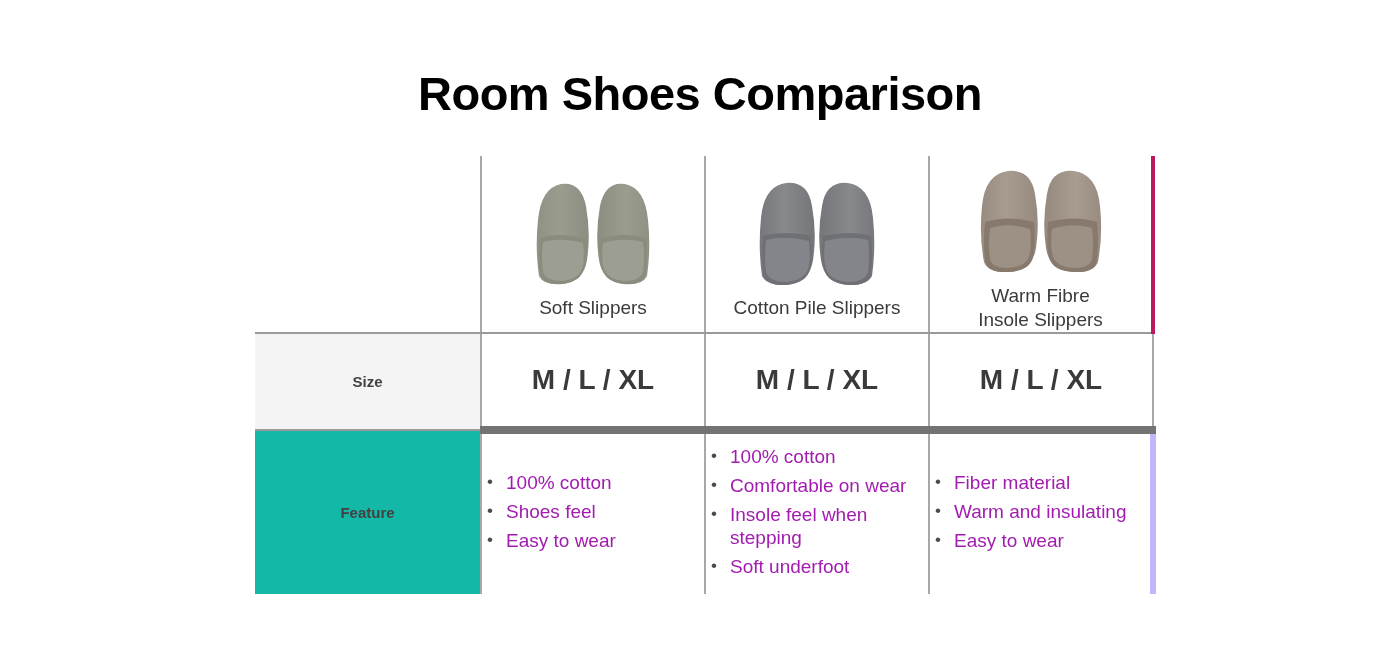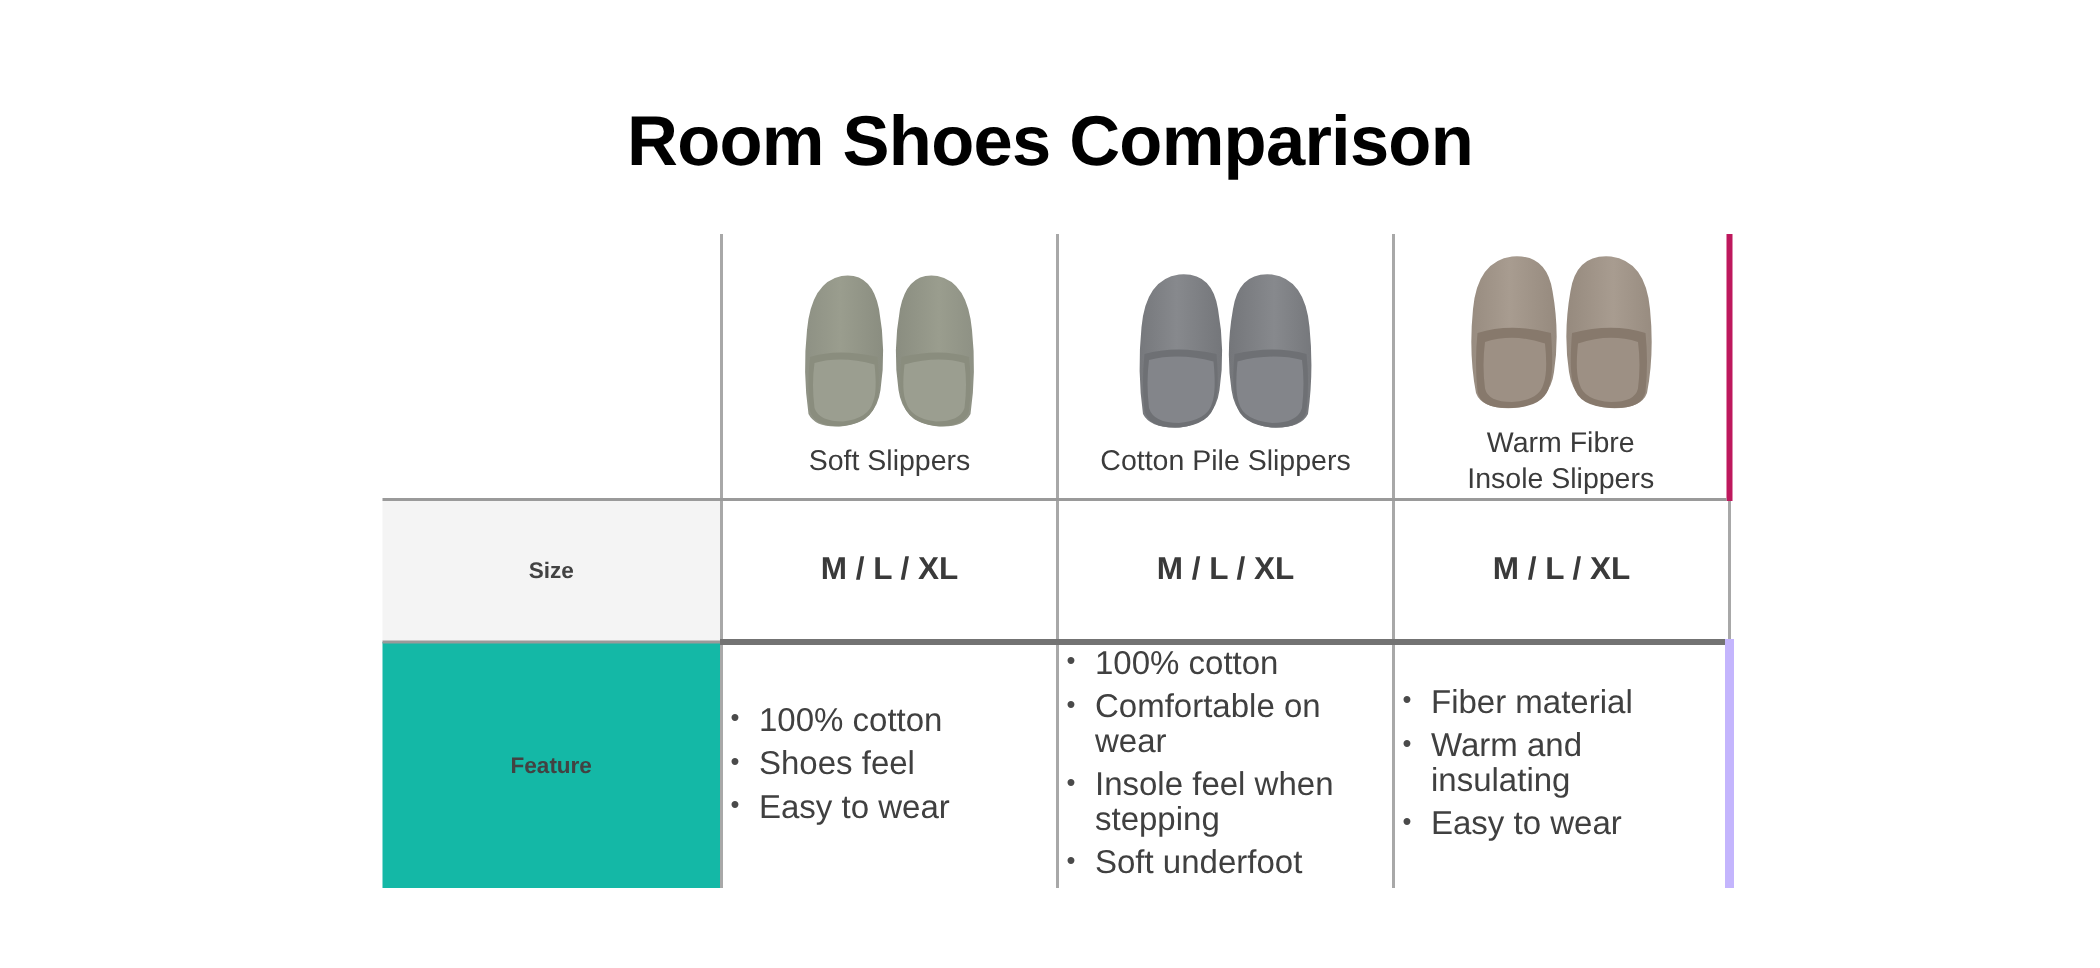--- a/index.html
+++ b/index.html
@@ -87,24 +87,24 @@
   .row-label {
     background: #f4f4f4;
     text-align: center;
     font-size: 15px;
     font-weight: bold;
     color: #424242;
   }
   .size-row .row-label { border-bottom: 2px solid #9a9a9a; height: 92px; }
   .size-cell {
     border-left: 2px solid #a8a8a8;
-    border-bottom: 4px solid #737373;
+    border-bottom: 8px solid #737373;
     height: 92px;
     text-align: center;
-    font-size: 21px;
+    font-size: 28px;
     font-weight: bold;
     color: #3a3a3a;
   }
   .size-cell.last { border-right: 2px solid #a8a8a8; }
 
   
   .feat-row .row-label {
     background: #14b8a6;
     height: 163px;
     vertical-align: middle;
@@ -120,23 +120,23 @@
 
   .feat-list {
     margin: 0;
     padding: 0;
     list-style: none;
   }
   .feat-list li {
     position: relative;
     padding-left: 24px;
     margin-bottom: 6px;
-    font-size: 22px;
+    font-size: 19px;
     line-height: 23px;
-    color: #404040;
+    color: #a21caf;
   }
   .feat-list li::before {
     content: "\2022";
     position: absolute;
     left: 5px;
     top: -1px;
     font-size: 17px;
     color: #4a4a4a;
   }
 

